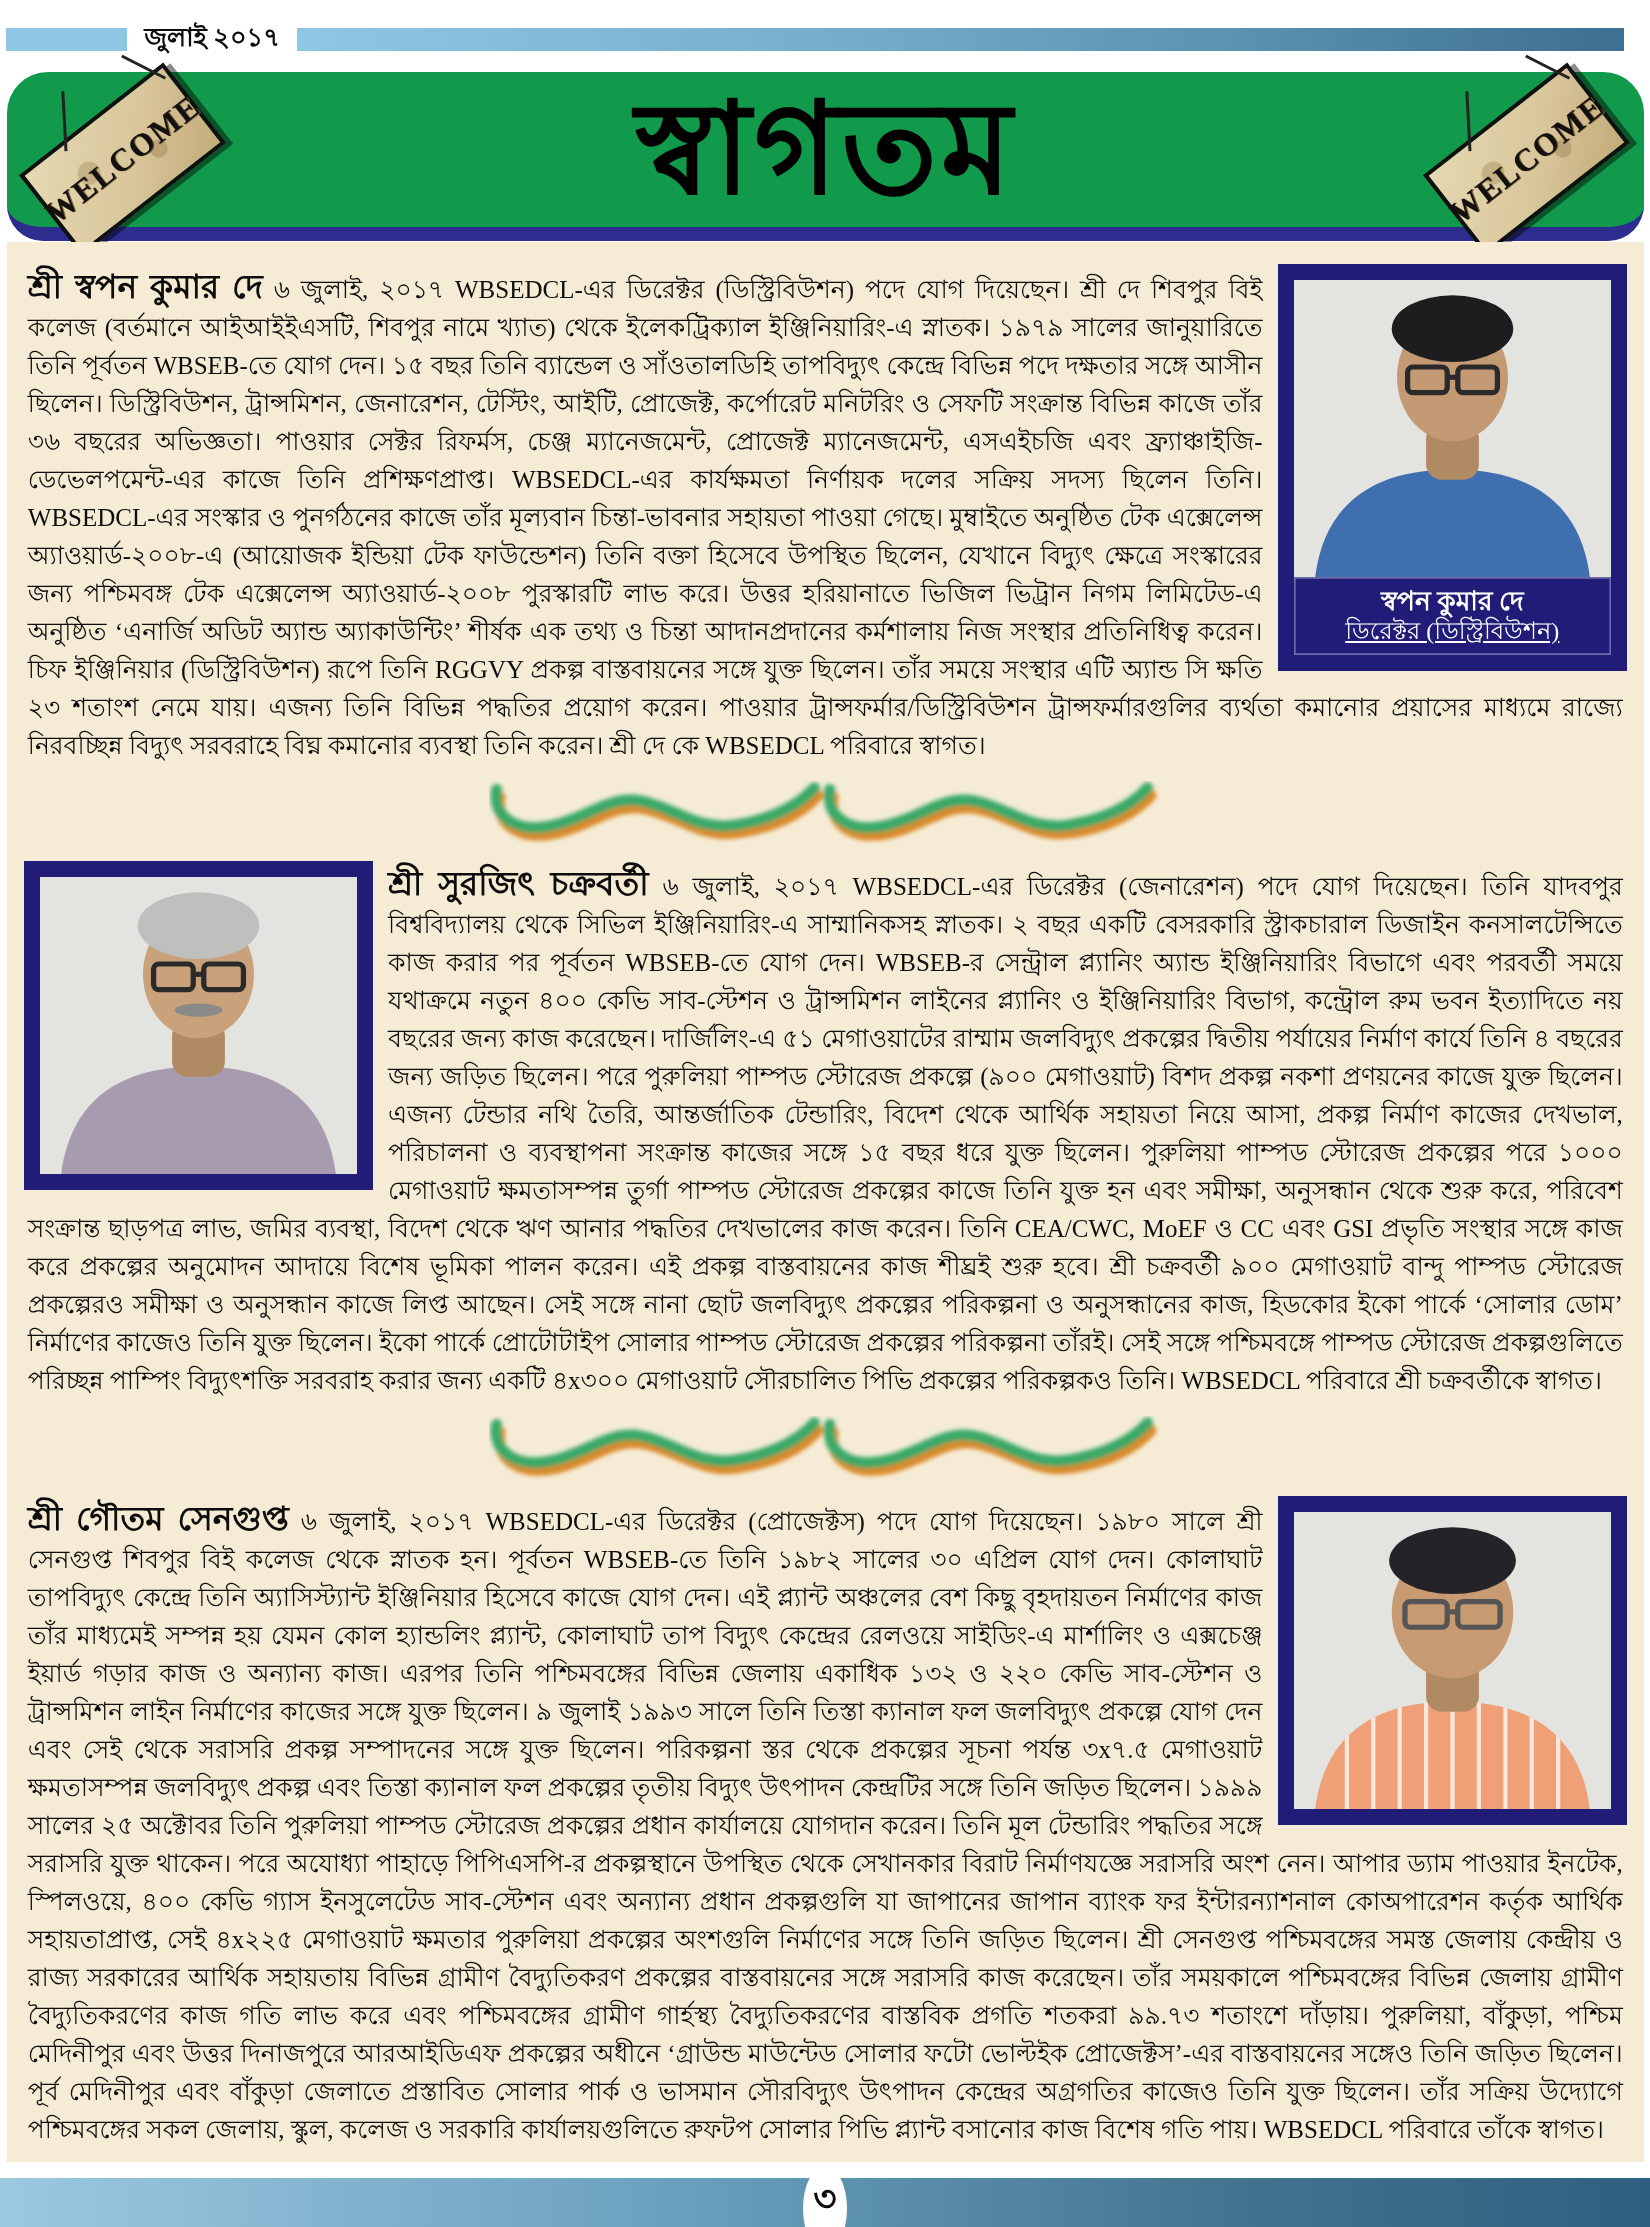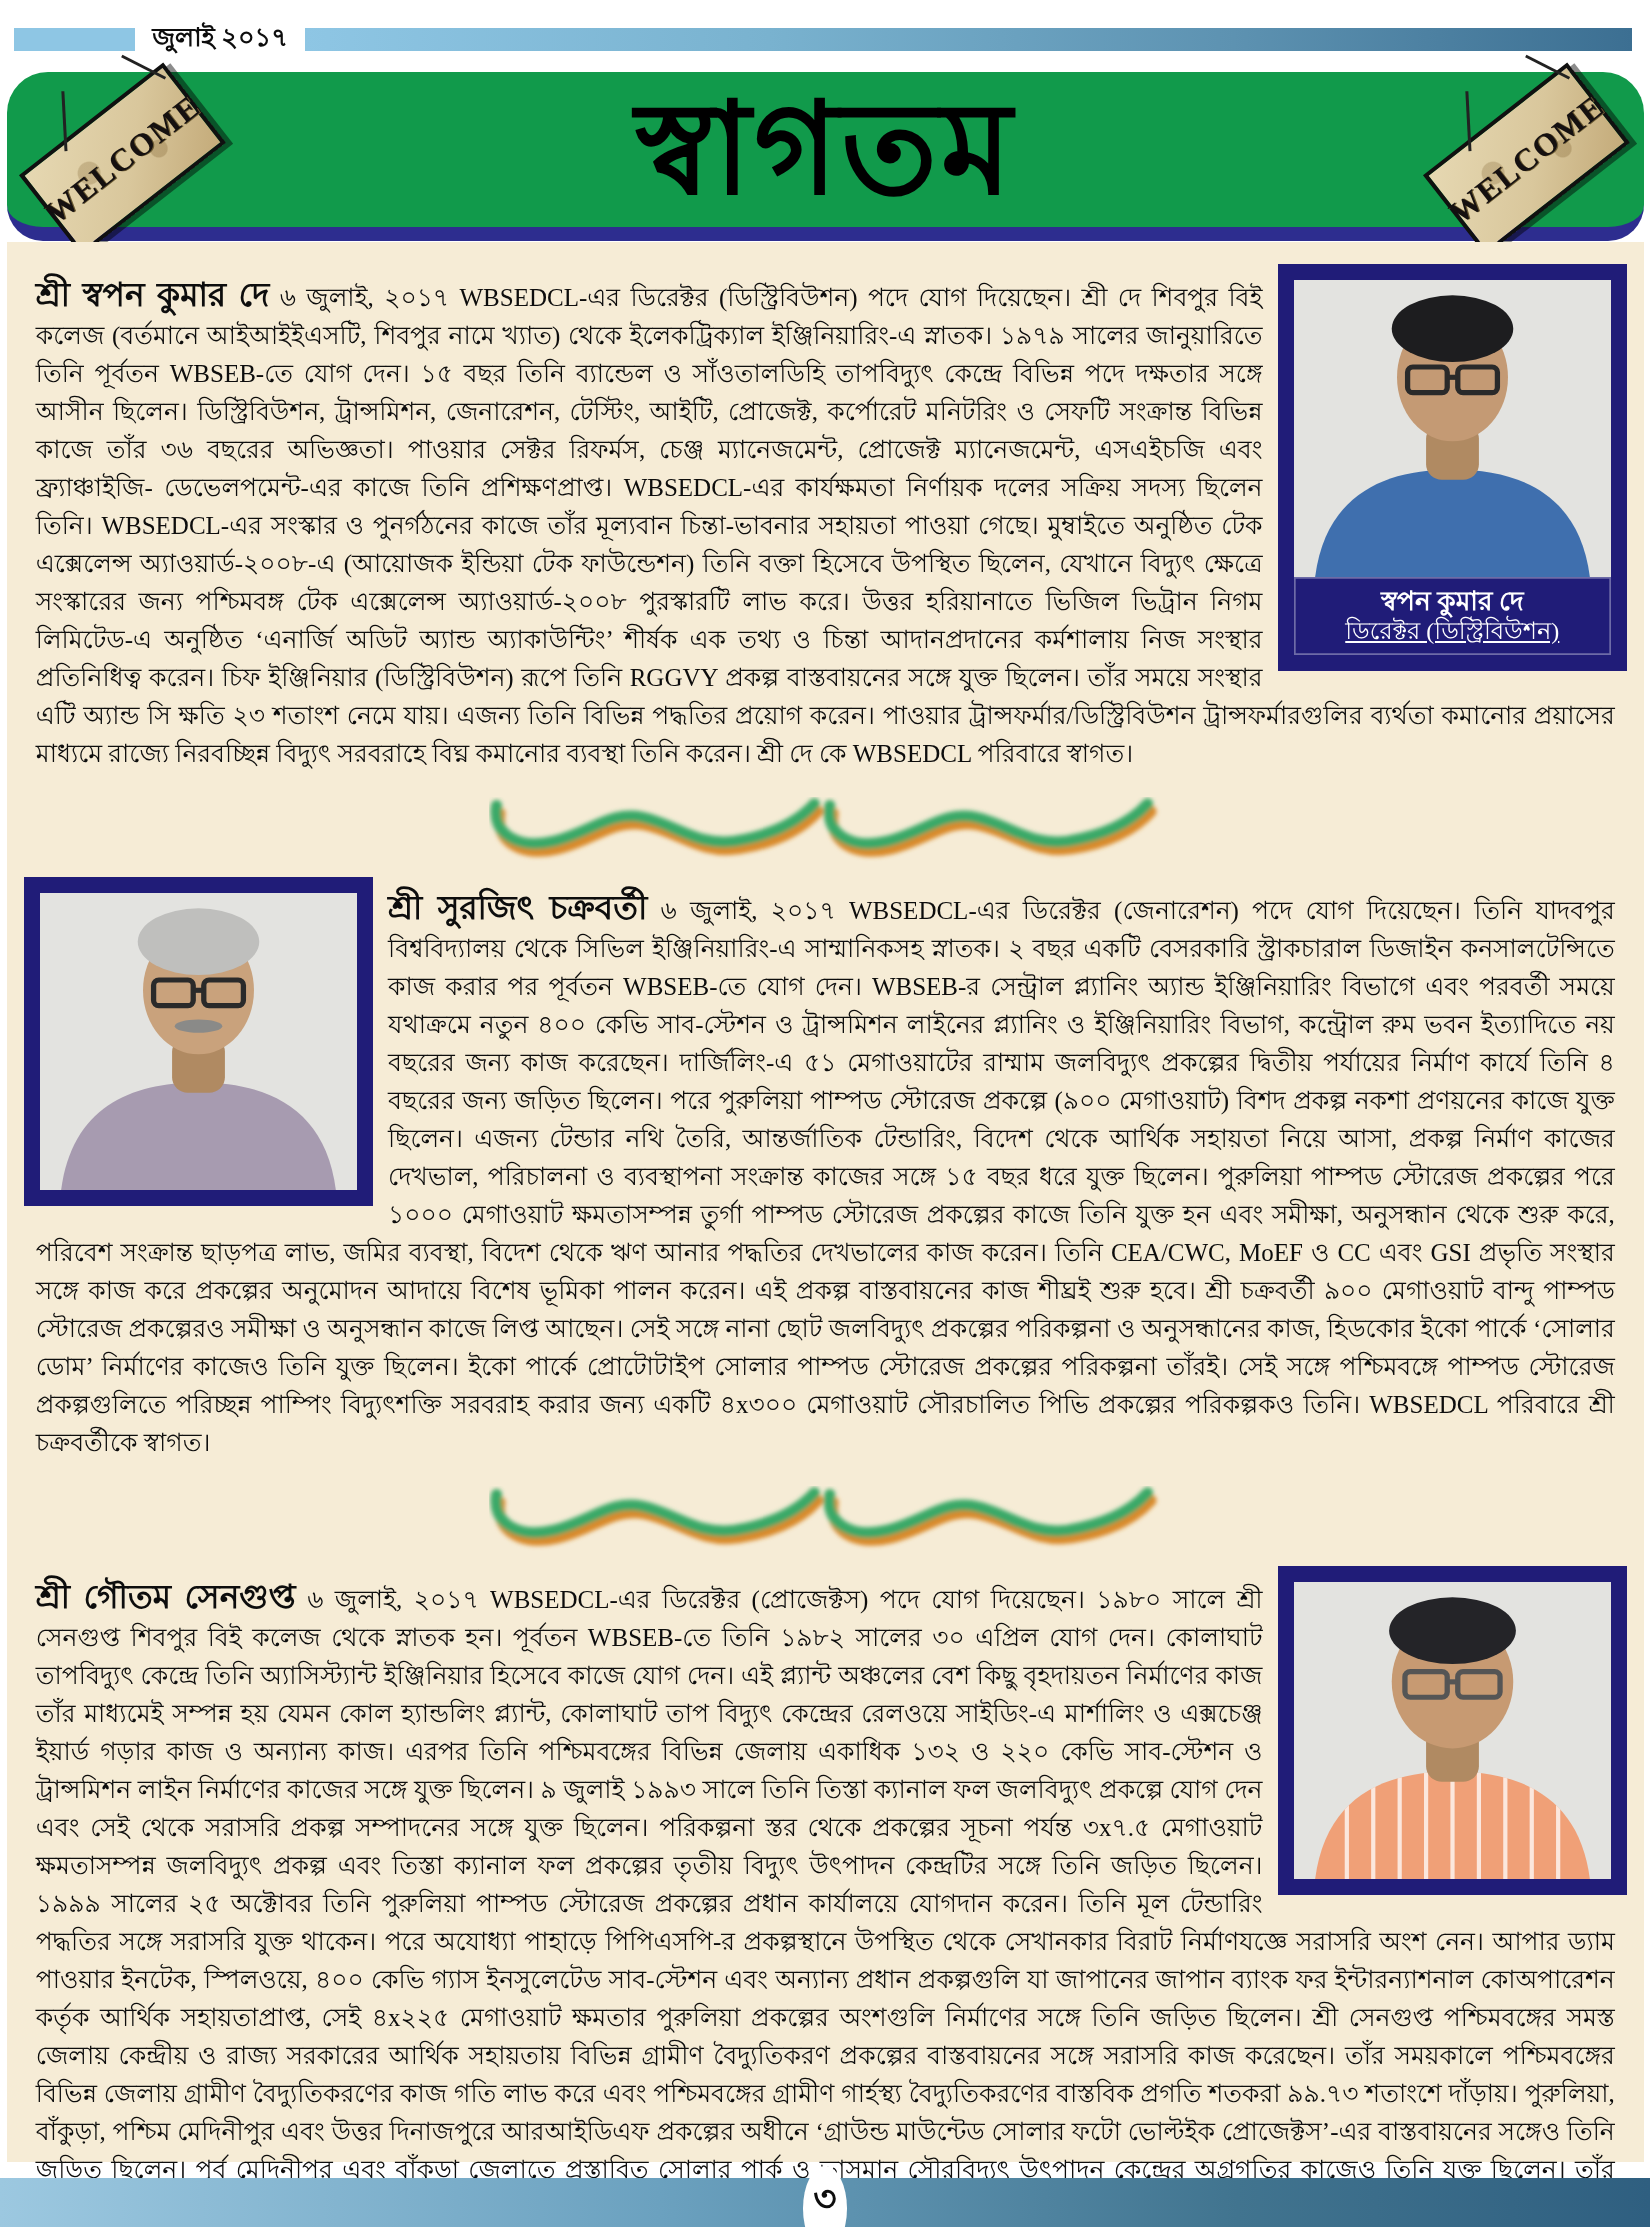--- a/index.html
+++ b/index.html
@@ -1,20 +1,20 @@
 <!DOCTYPE html>
 <html style="--text: #0d0d0d; --cream: #f6ecd6; --green: #119a4b; --navy_strip: #2d2d8f; --caption_bg: #201c78; --bar_light: #8ec6e4; --bar_dark: #3c6f92; --logo_box_light: #7fb3d0; --logo_box_dark: #4a7f9e; --logo_green: #cfe9ae; --logo_teal: #15646f; --bolt_gold: #e8b923; --divider_green: #3aa968; --divider_orange: #d98a2b; --footer_light: #9cc8e0; --footer_dark: #2f5f80; --sign_bg: #d9c79c; --sign_border: #101010; --photo_bg: #e3e3e0; --a1_hair: #1d1d1f; --a1_skin: #c49a74; --a1_shirt: #3f6fae; --a2_hair: #bfbfbd; --a2_skin: #c9a27c; --a2_shirt: #a79bb0; --a3_hair: #242428; --a3_skin: #c79a72; --a3_shirt: #f0a077;font-size:13.6px"><head>
 <meta charset="utf-8">
 <style>
   html,body{margin:0;padding:0;}
   .page{position:relative;width:1650px;height:2227px;background:#ffffff;overflow:hidden;
         font-family:"Liberation Serif","DejaVu Serif",serif;color:var(--text,#0d0d0d);}
 
   
-  .topbar{position:absolute;left:14px;top:28px;width:1618px;height:23px;display:flex;align-items:stretch;}
+  .topbar{position:absolute;left:6px;top:28px;width:1618px;height:23px;display:flex;align-items:stretch;}
   .topbar .seg-left{width:121px;background:var(--bar_light,#8ec6e4);}
   .topbar .date{width:170px;display:flex;align-items:center;justify-content:center;
         font-size:25.6px;font-weight:bold;background:#ffffff;white-space:nowrap;}
   .topbar .seg-right{flex:1;background:linear-gradient(90deg,var(--bar_light,#8ec6e4) 0%,#79b2cf 35%,#5d92b1 70%,var(--bar_dark,#3c6f92) 100%);}
 
   .logo{position:absolute;right:37px;top:4.3px;width:344px;height:81px;box-sizing:border-box;
         background:linear-gradient(115deg,var(--logo_box_light,#7fb3d0),var(--logo_box_dark,#4a7f9e));
         border:1.7px solid #d7e8f2;box-shadow:inset 0 0 0 2.6px rgba(255,255,255,.55);
         display:flex;align-items:center;justify-content:center;gap:5.1px;}
   .logo .w1{font-size:44px;font-weight:bold;color:var(--logo_green,#cfe9ae);
@@ -43,21 +43,21 @@
         letter-spacing:1.7px;color:#151010;text-shadow:0.9px 0.9px 0 #6b5a33;}
   .sign-left{left:24px;top:36px;transform:rotate(-38deg);}
   .sign-right{right:25.6px;top:36px;transform:rotate(-38deg);}
   .wire{position:absolute;background:#222;width:2.6px;transform-origin:top left;}
   .wire-l1{left:81px;top:-44px;height:60px;transform:rotate(35deg);}
   .wire-l2{left:149px;top:-34px;height:49px;transform:rotate(-25deg);}
 
   
   .content{position:absolute;left:6.8px;top:242px;width:1637px;height:1920px;box-sizing:border-box;
         background:var(--cream,#f6ecd6);padding:22px 17px 8.5px 17px;}
-  .para{font-size:25px;line-height:38px;text-align:justify;margin:12px;}
+  .para{font-size:25px;line-height:38px;text-align:justify;margin:4px;}
   .lead{font-size:33px;font-weight:bold;}
 
   .photo-card{width:317px;background:var(--caption_bg,#201c78);padding:16px;}
   .photo-card.right{float:right;margin:0 0 8.5px 15.3px;}
   .photo-card.left{float:left;margin:0 15.3px 8.5px 0;}
   .photo{height:297px;background:var(--photo_bg,#e3e3e0);overflow:hidden;}
   .photo svg{width:100%;height:100%;display:block;}
   .caption{padding:6.8px 3.4px 10.2px 3.4px;text-align:center;color:#ffffff;
         box-shadow:inset 0 0 0 1.7px rgba(255,255,255,.35);}
   .cap-name{font-size:26.4px;font-weight:bold;line-height:34px;}

